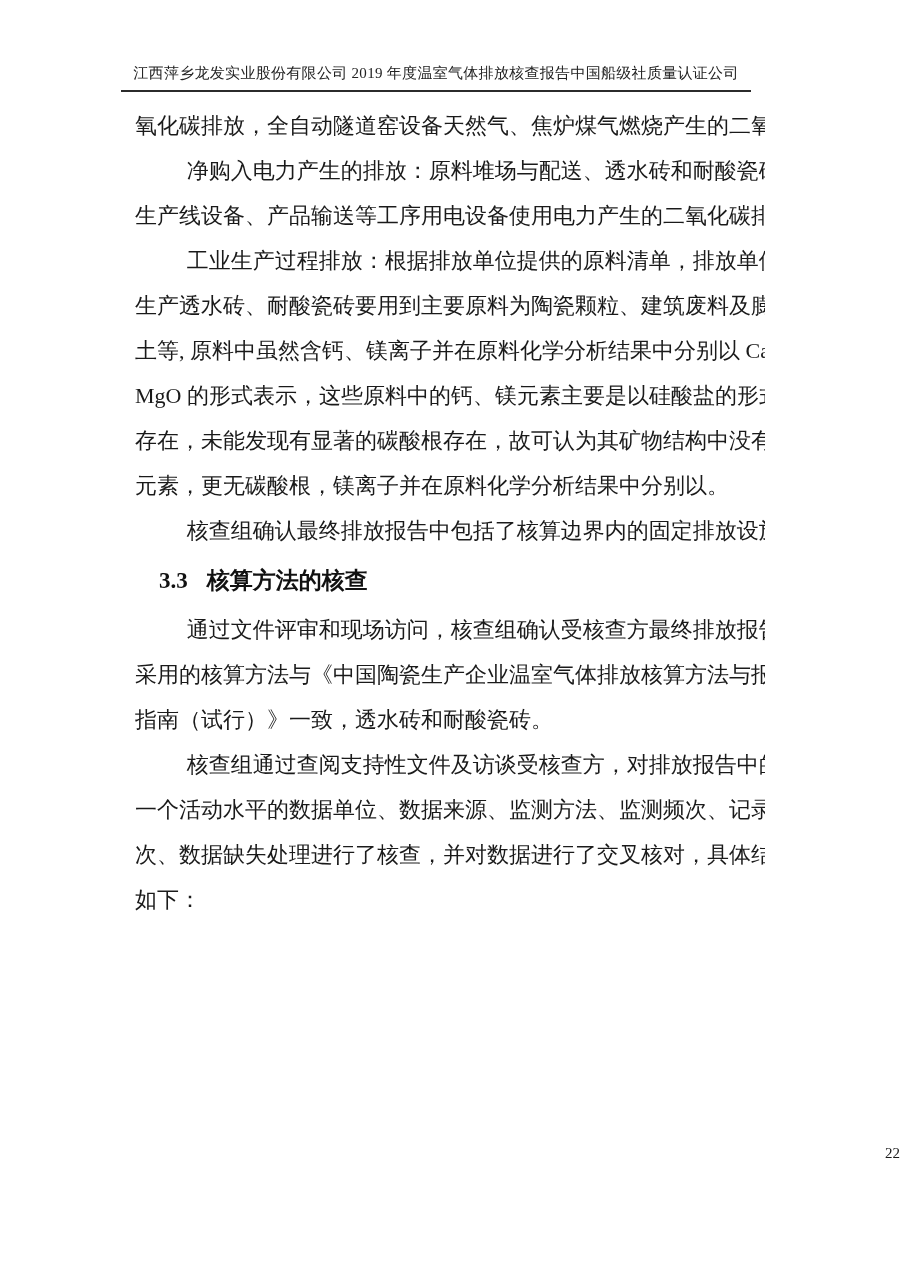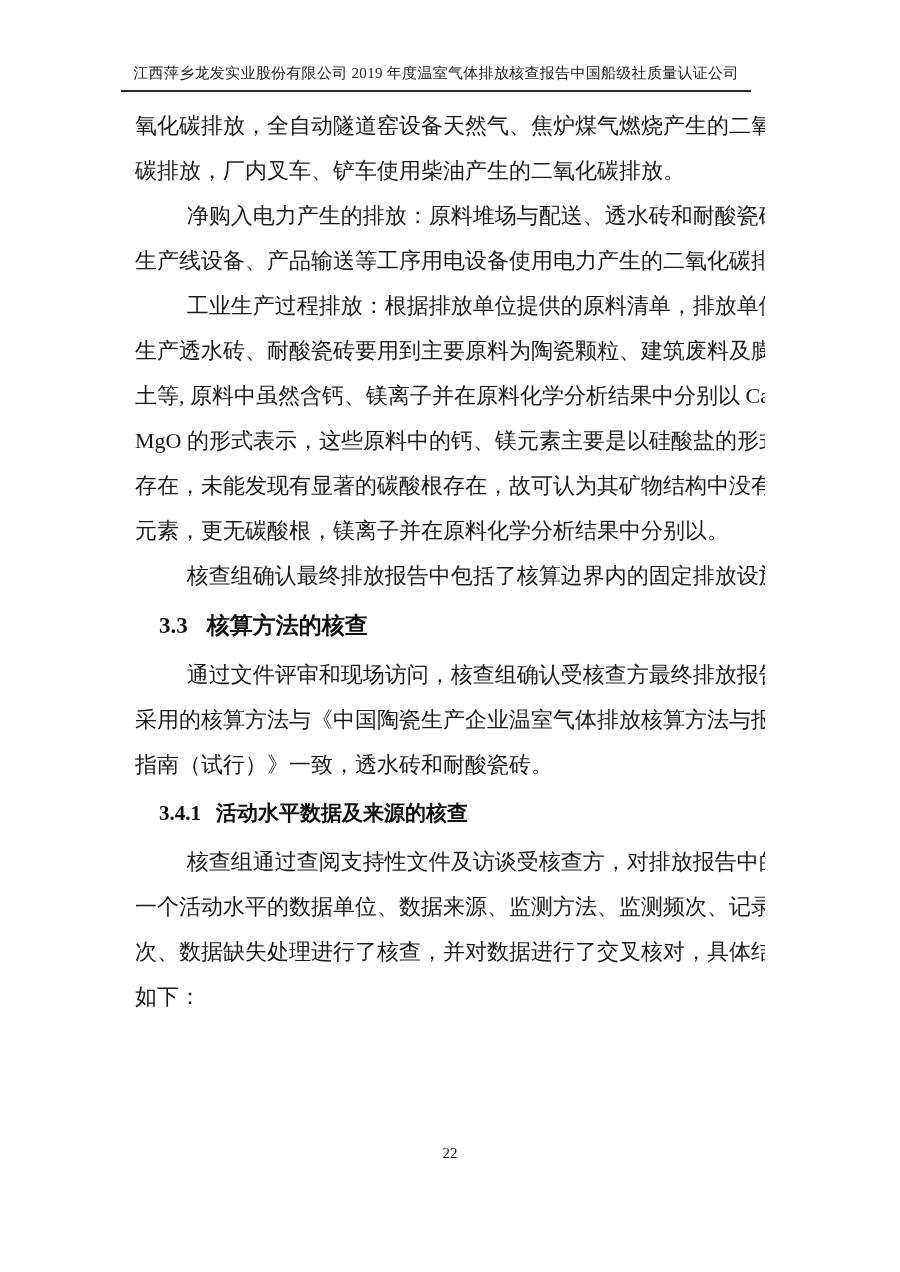--- a/index.html
+++ b/index.html
@@ -58,38 +58,37 @@
   .heading.major { font-size: 23px; margin-top: 2px; }
   .heading.minor { font-size: 21px; }
   .heading .h-num { display: inline-block; }
   .heading.major .h-title { margin-left: 19px; }
   .heading.minor .h-title { margin-left: 15px; }
   .page-footer {
     position: absolute;
     left: 0;
     width: 900px;
     top: 1142px;
-    text-align: center;
+    text-align: right;
     font-size: 15px;
     line-height: 22px;
     color: #1a1a1a;
   }
 </style>
 </head>
 <body>
 
 <header class="page-header">
   <span>江西萍乡龙发实业股份有限公司 2019 年度温室气体排放核查报告中国船级社质量认证公司</span>
 </header>
 
 <main class="doc-body">
 
   <div class="para">
     <div class="line">氧化碳排放，全自动隧道窑设备天然气、焦炉煤气燃烧产生的二氧化</div>
-    <div class="line last">碳排放，厂内叉车、铲车使用柴油产生的二氧化碳排放。</div>
   </div>
 
   <div class="para">
     <div class="line indent">净购入电力产生的排放：原料堆场与配送、透水砖和耐酸瓷砖</div>
     <div class="line last">生产线设备、产品输送等工序用电设备使用电力产生的二氧化碳排放。</div>
   </div>
 
   <div class="para">
     <div class="line indent">工业生产过程排放：根据排放单位提供的原料清单，排放单位</div>
     <div class="line">生产透水砖、耐酸瓷砖要用到主要原料为陶瓷颗粒、建筑废料及膨润</div>
@@ -107,23 +106,20 @@
     <span class="h-num">3.3</span><span class="h-title">核算方法的核查</span>
   </h2>
 
   <div class="para">
     <div class="line indent">通过文件评审和现场访问，核查组确认受核查方最终排放报告中</div>
     <div class="line">采用的核算方法与《中国陶瓷生产企业温室气体排放核算方法与报告</div>
     <div class="line last">指南（试行）》一致，透水砖和耐酸瓷砖。</div>
   </div>
 
 
-  <h3 class="heading minor">
-    <span class="h-num">3.4.1</span><span class="h-title">活动水平数据及来源的核查</span>
-  </h3>
 
   <div class="para">
     <div class="line indent">核查组通过查阅支持性文件及访谈受核查方，对排放报告中的每</div>
     <div class="line">一个活动水平的数据单位、数据来源、监测方法、监测频次、记录频</div>
     <div class="line">次、数据缺失处理进行了核查，并对数据进行了交叉核对，具体结果</div>
     <div class="line last">如下：</div>
   </div>
 
 </main>
 

